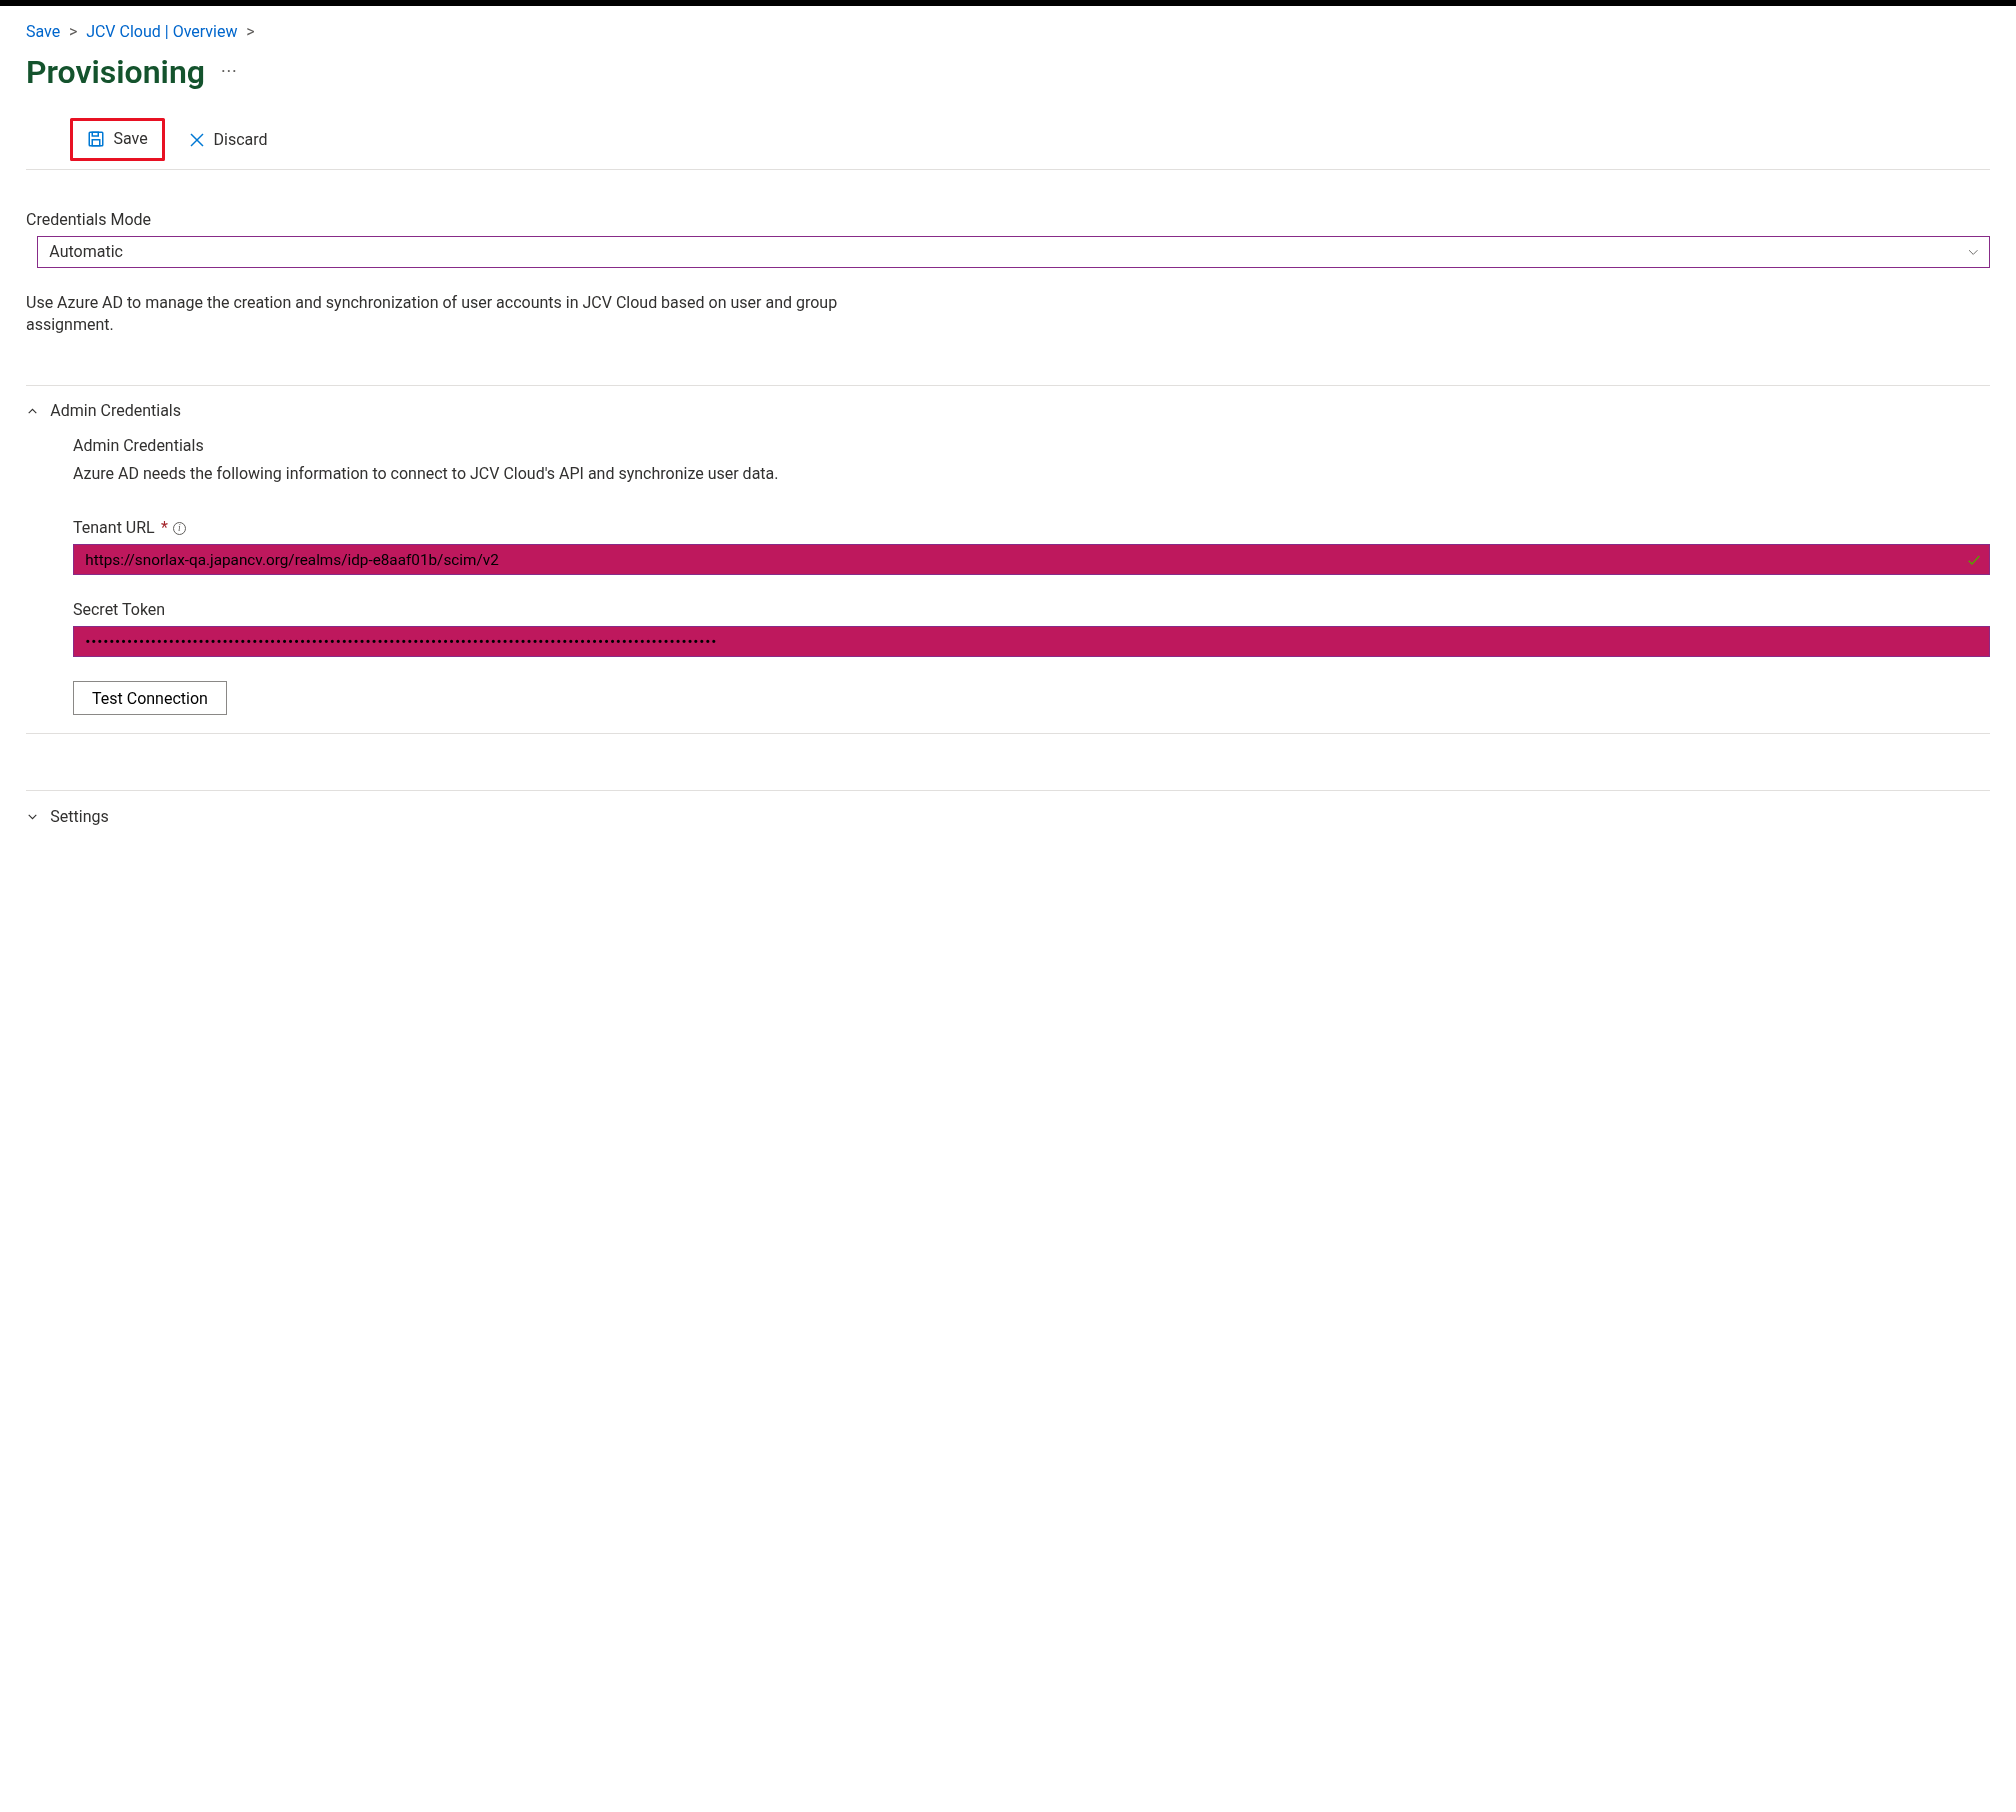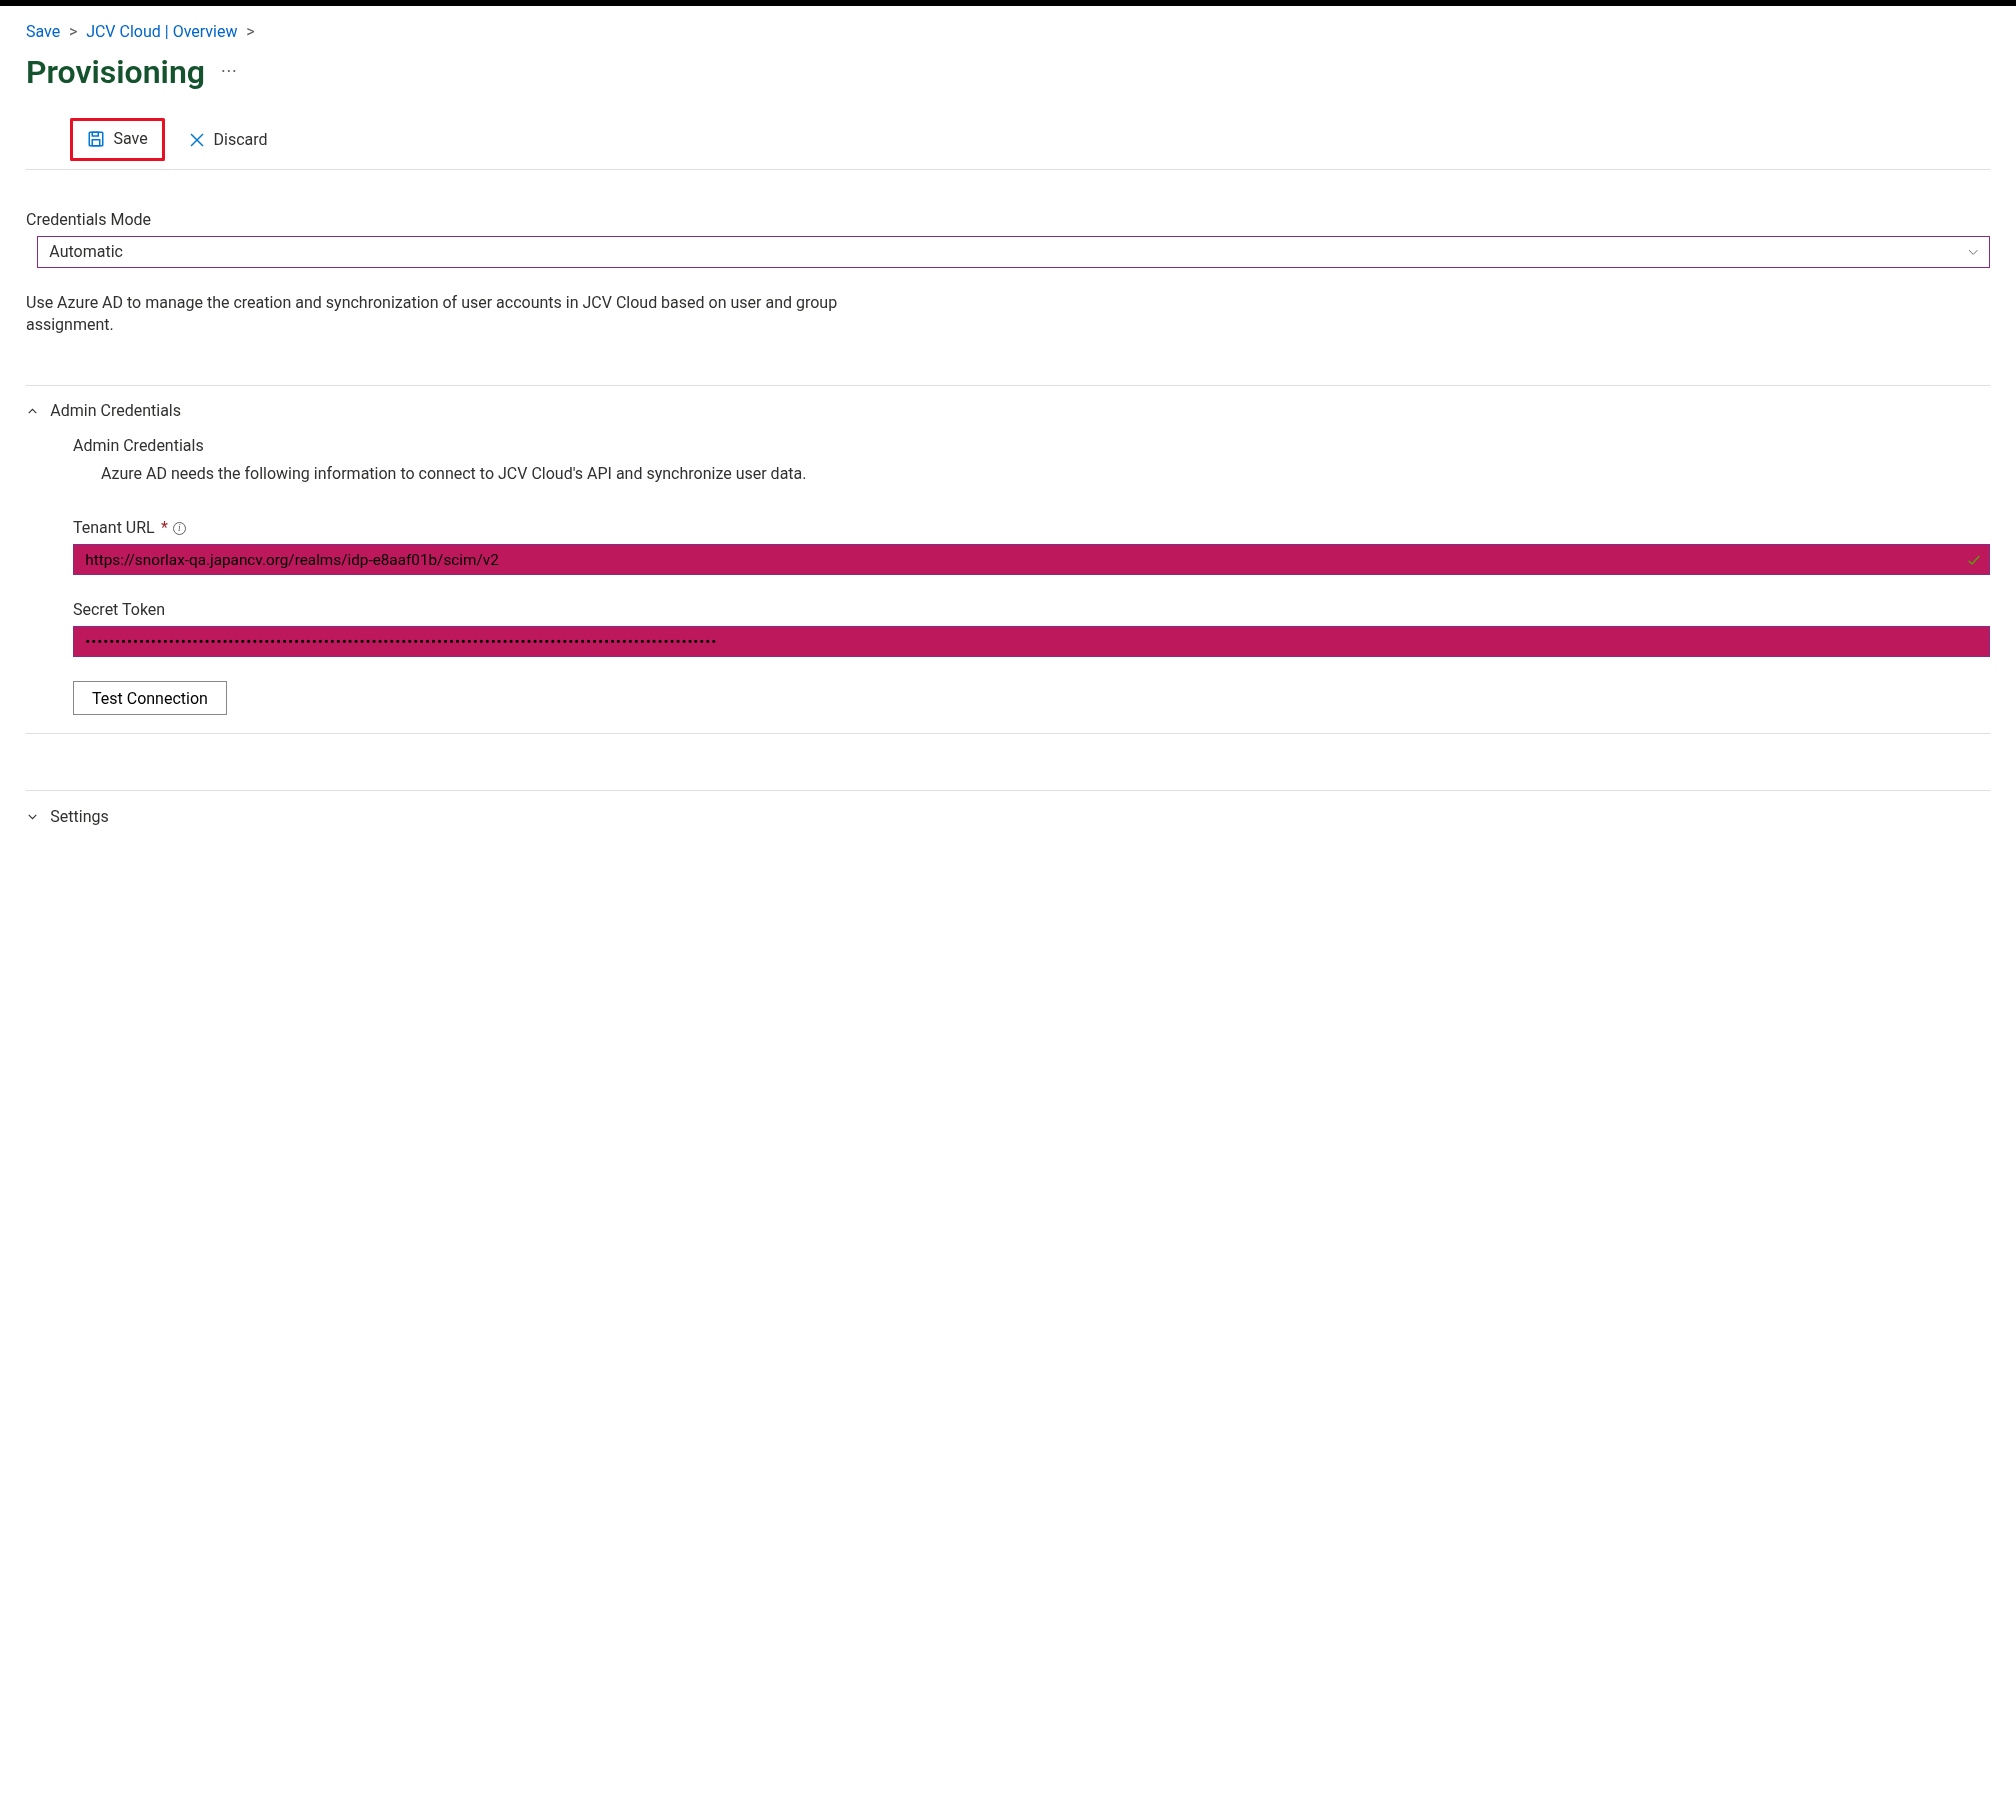--- a/index.html
+++ b/index.html
@@ -138,21 +138,20 @@
   }
   .sub-title {
     font-size: 16px;
     color: #323130;
     margin-bottom: 4.8px;
   }
   .sub-desc {
     font-size: 16px;
     color: #323130;
     margin-bottom: 32px;
-    margin-left: 28px;
   }
   .form-label {
     font-size: 16px;
     margin-bottom: 4.8px;
     display: flex;
     align-items: center;
     gap: 4.8px;
   }
   .req { color: #a4262c; margin-left: 1.6px; }
   .info-icon {

